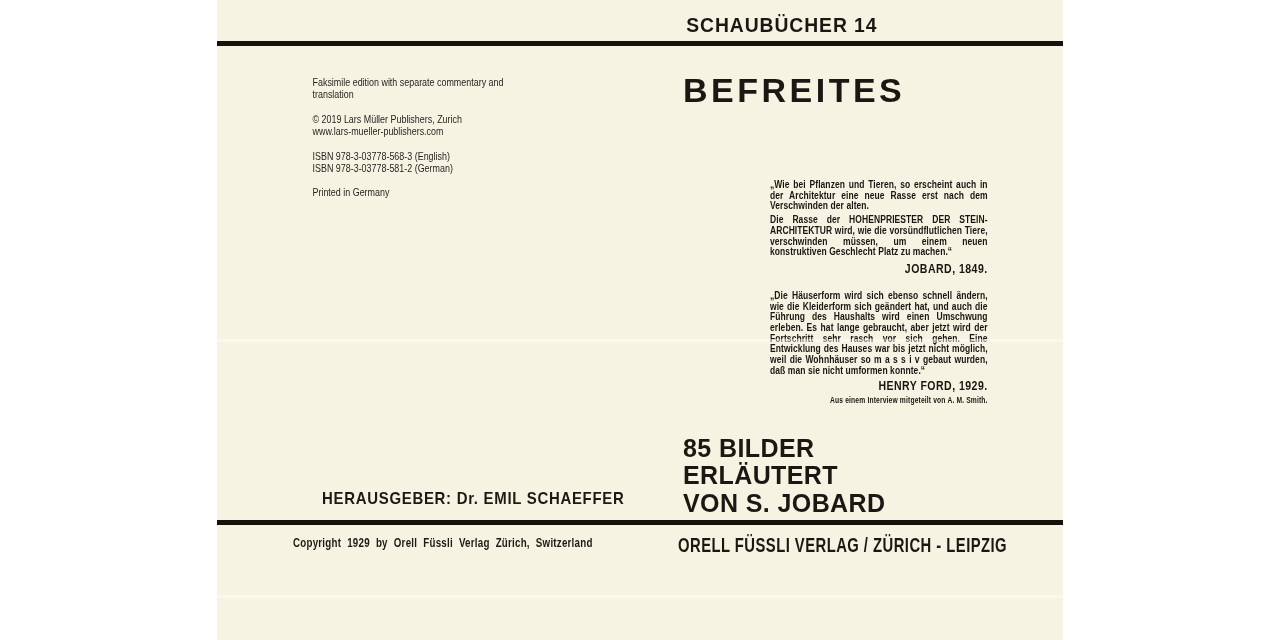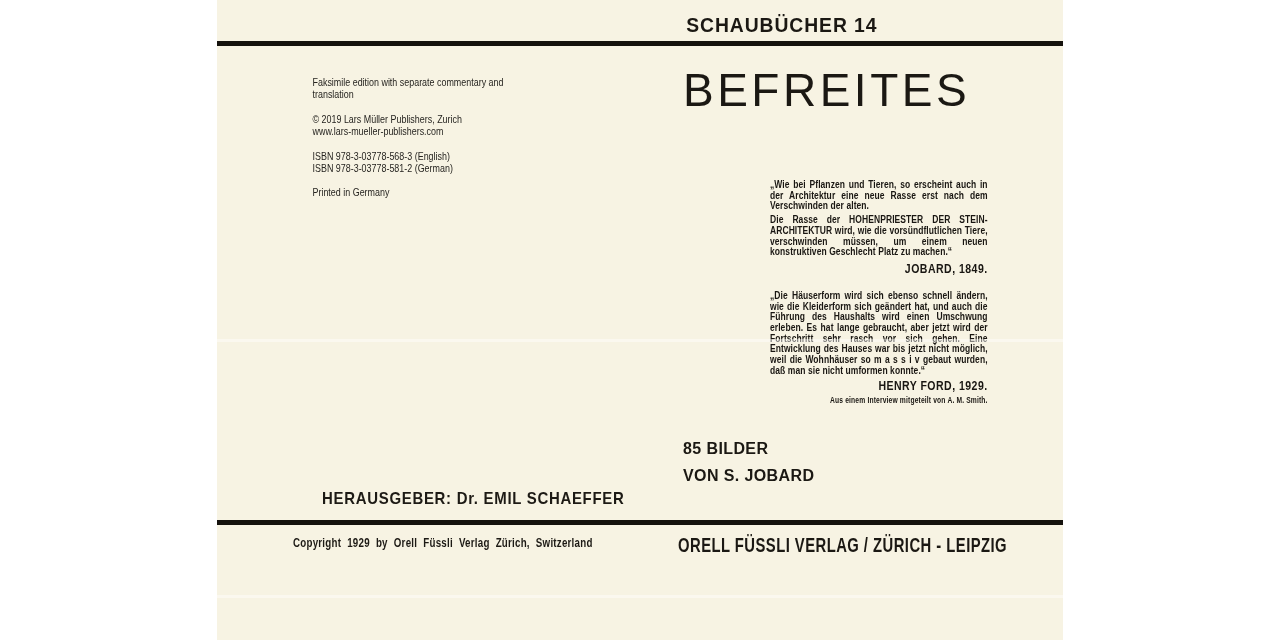--- a/index.html
+++ b/index.html
@@ -44,21 +44,21 @@
     font-size: 10.5px; line-height: 12.4px; color: #262420;
     transform: scaleX(0.85);
   }
   .imprint .blk { margin-bottom: 12px; }
   .imprint .blk-last { margin-bottom: 0; }
   .imprint .edition { width: 225px; }
 
   
   .title {
     position: absolute; left: 466px; top: 72px;
-    font-size: 46px; line-height: 37.5px; font-weight: normal;
+    font-size: 34px; line-height: 37.5px; font-weight: bold;
     letter-spacing: 3.5px; white-space: nowrap;
   }
 
   
   .quotes {
     position: absolute; left: 553px; top: 179px;
     width: 279px;
     transform: scaleX(0.78); transform-origin: 0 0;
     font-weight: bold; color: #191612;
   }
@@ -74,21 +74,21 @@
   }
   .attr2 { margin-top: 2px; }
   .note {
     margin-top: 2px; text-align: right;
     font-size: 8.6px; letter-spacing: 0.2px;
   }
 
   
   .subtitle {
     position: absolute; left: 466px; top: 435px;
-    font-size: 16px; line-height: 27.3px; font-weight: bold;
+    font-size: 25px; line-height: 27.3px; font-weight: bold;
     letter-spacing: 0.4px; white-space: nowrap;
   }
 
   
   .editor {
     position: absolute; left: 105px; top: 489px;
     font-size: 17px; font-weight: bold; letter-spacing: 0.8px;
     white-space: nowrap; transform: scaleX(0.88); transform-origin: 0 0;
     color: #1d1a15;
   }
@@ -137,20 +137,21 @@
       <div class="quote-para">„Wie bei Pflanzen und Tieren, so erscheint auch in der Architektur eine neue Rasse erst nach dem Verschwinden der alten.</div>
       <div class="quote-para q1b">Die Rasse der HOHENPRIESTER DER STEIN-ARCHITEKTUR wird, wie die vorsündflutlichen Tiere, verschwinden müssen, um einem neuen konstruktiven Geschlecht Platz zu machen.“</div>
       <div class="attribution">JOBARD, 1849.</div>
       <div class="quote-para q2">„Die Häuserform wird sich ebenso schnell ändern, wie die Kleiderform sich geändert hat, und auch die Führung des Haushalts wird einen Umschwung erleben. Es hat lange gebraucht, aber jetzt wird der Fortschritt sehr rasch vor sich gehen. Eine Entwicklung des Hauses war bis jetzt nicht möglich, weil die Wohnhäuser so m a s s i v gebaut wurden, daß man sie nicht umformen konnte.“</div>
       <div class="attribution attr2">HENRY FORD, 1929.</div>
       <div class="note">Aus einem Interview mitgeteilt von A. M. Smith.</div>
     </div>
 
     <div class="subtitle">
       <div>85 BILDER</div>
+      <div>ERLÄUTERT</div>
       <div>VON S. JOBARD</div>
     </div>
 
     <div class="editor">HERAUSGEBER: Dr. EMIL SCHAEFFER</div>
 
     <div class="rule rule-bottom"></div>
 
     <div class="copyright">Copyright 1929 by Orell Füssli Verlag Zürich, Switzerland</div>
     <div class="publisher">ORELL FÜSSLI VERLAG / ZÜRICH - LEIPZIG</div>
 

